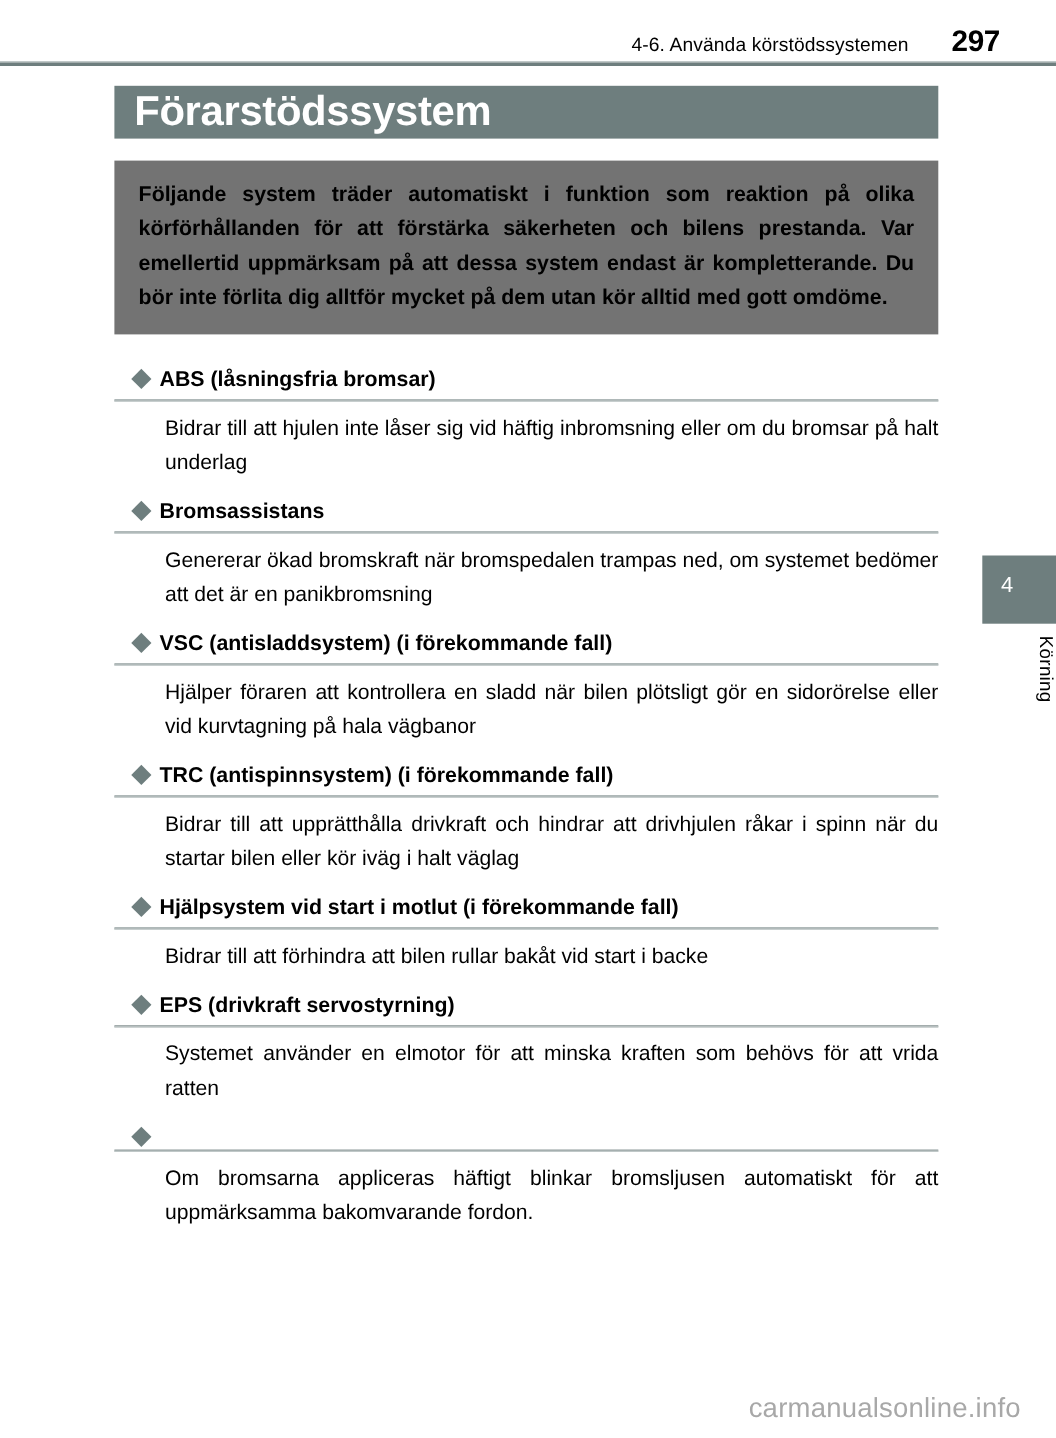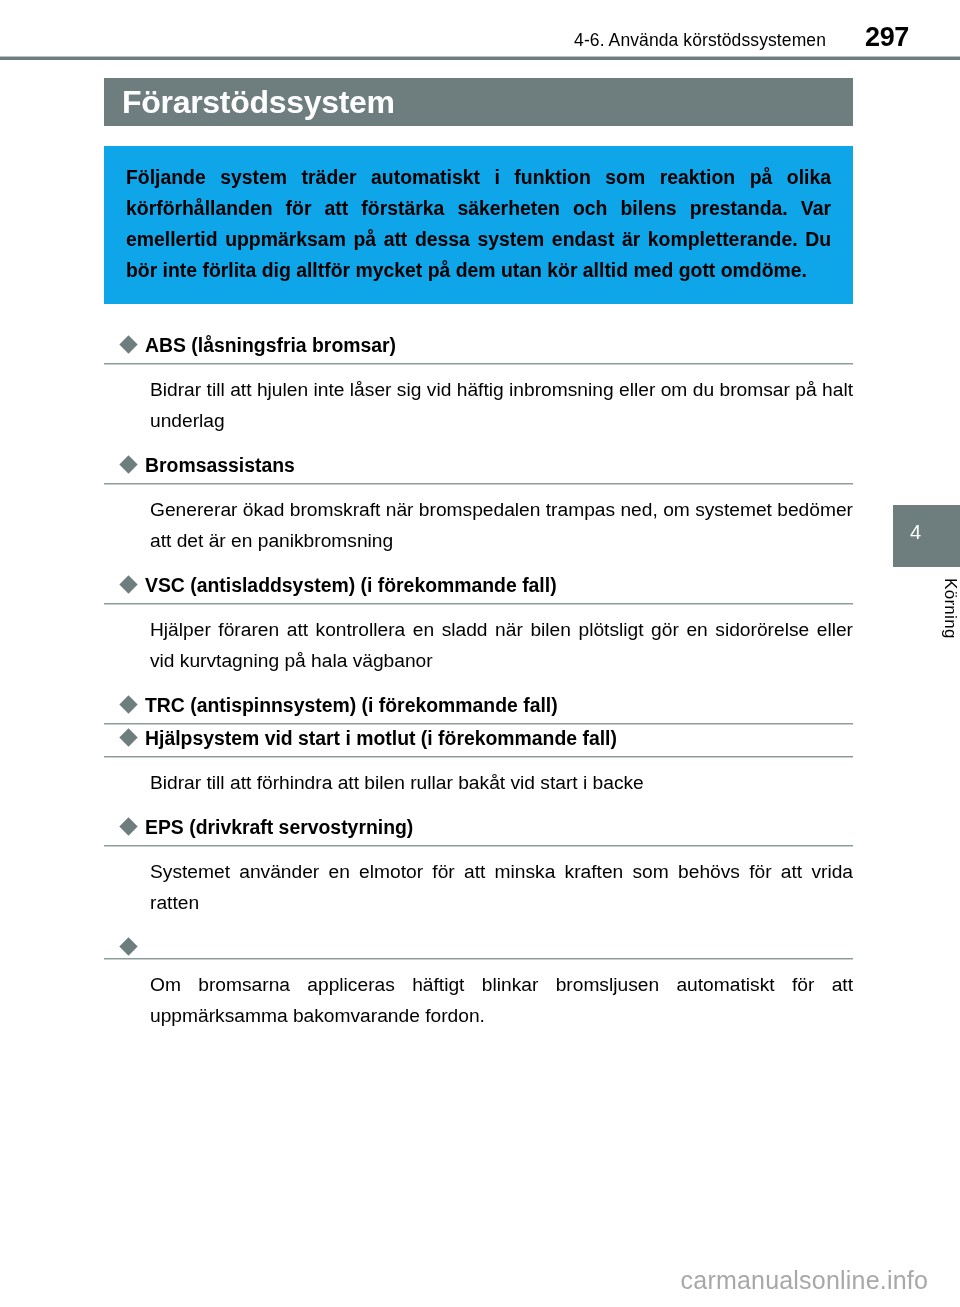--- a/index.html
+++ b/index.html
@@ -65,34 +65,34 @@
     left: 104px;
     top: 78px;
     width: 749px;
     height: 48px;
     background: #6e7e7e;
     display: flex;
     align-items: center;
   }
   .title-banner-text {
     color: #ffffff;
-    font-size: 32px;
+    font-size: 38px;
     font-weight: bold;
     letter-spacing: -0.3px;
     padding-left: 18px;
   }
 
   
   .intro-box {
     position: absolute;
     left: 104px;
     top: 146px;
     width: 749px;
     box-sizing: border-box;
-    background: #0ea5e9;
+    background: #737373;
     padding: 16px 22px 18px 22px;
   }
   .intro-text {
     font-size: 19.4px;
     font-weight: bold;
     line-height: 31px;
     text-align: justify;
     color: #000;
     margin: 0;
   }
@@ -232,20 +232,21 @@
     <div class="entry-rule"></div>
     <p class="entry-body">Hjälper föraren att kontrollera en sladd när bilen plötsligt gör en sidorörelse eller vid kurvtagning på hala vägbanor</p>
   </div>
 
   <div class="entry">
     <div class="entry-head">
       <span class="diamond"></span>
       <span class="entry-title">TRC (antispinnsystem) (i förekommande fall)</span>
     </div>
     <div class="entry-rule"></div>
+    <p class="entry-body">Bidrar till att upprätthålla drivkraft och hindrar att drivhjulen råkar i spinn när du startar bilen eller kör iväg i halt väglag</p>
   </div>
 
   <div class="entry">
     <div class="entry-head">
       <span class="diamond"></span>
       <span class="entry-title">Hjälpsystem vid start i motlut (i förekommande fall)</span>
     </div>
     <div class="entry-rule"></div>
     <p class="entry-body nojustify">Bidrar till att förhindra att bilen rullar bakåt vid start i backe</p>
   </div>

